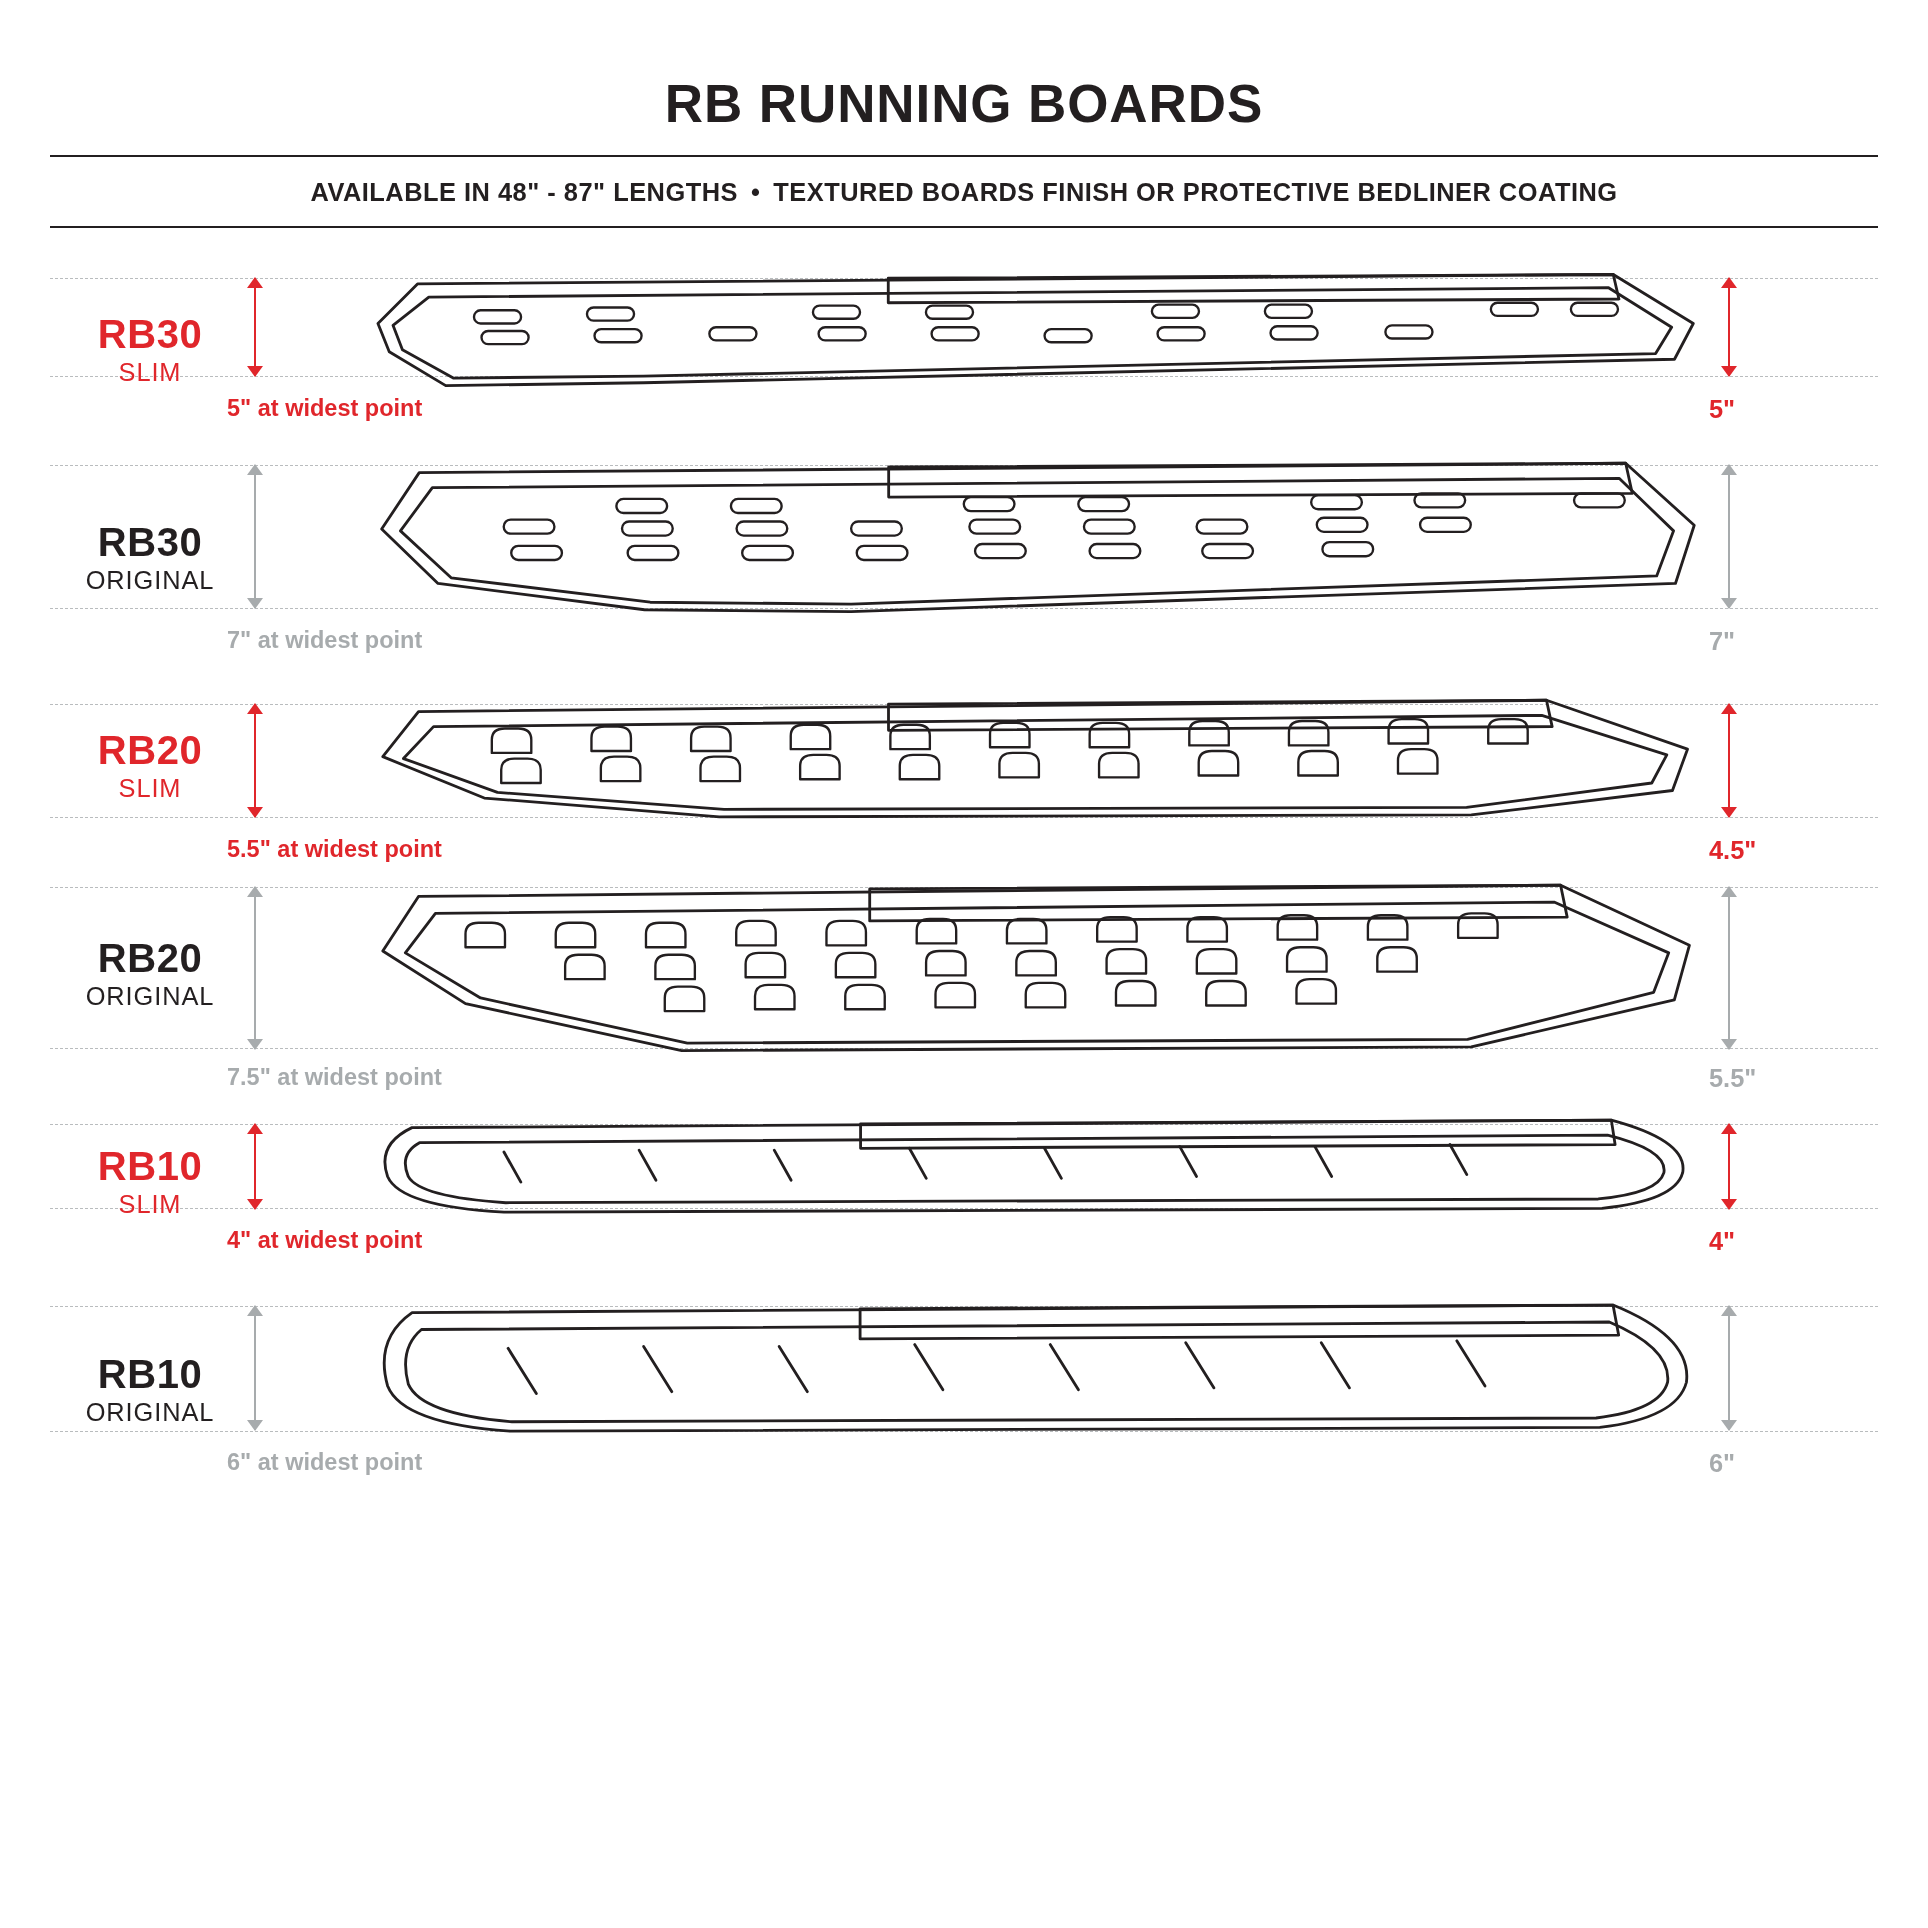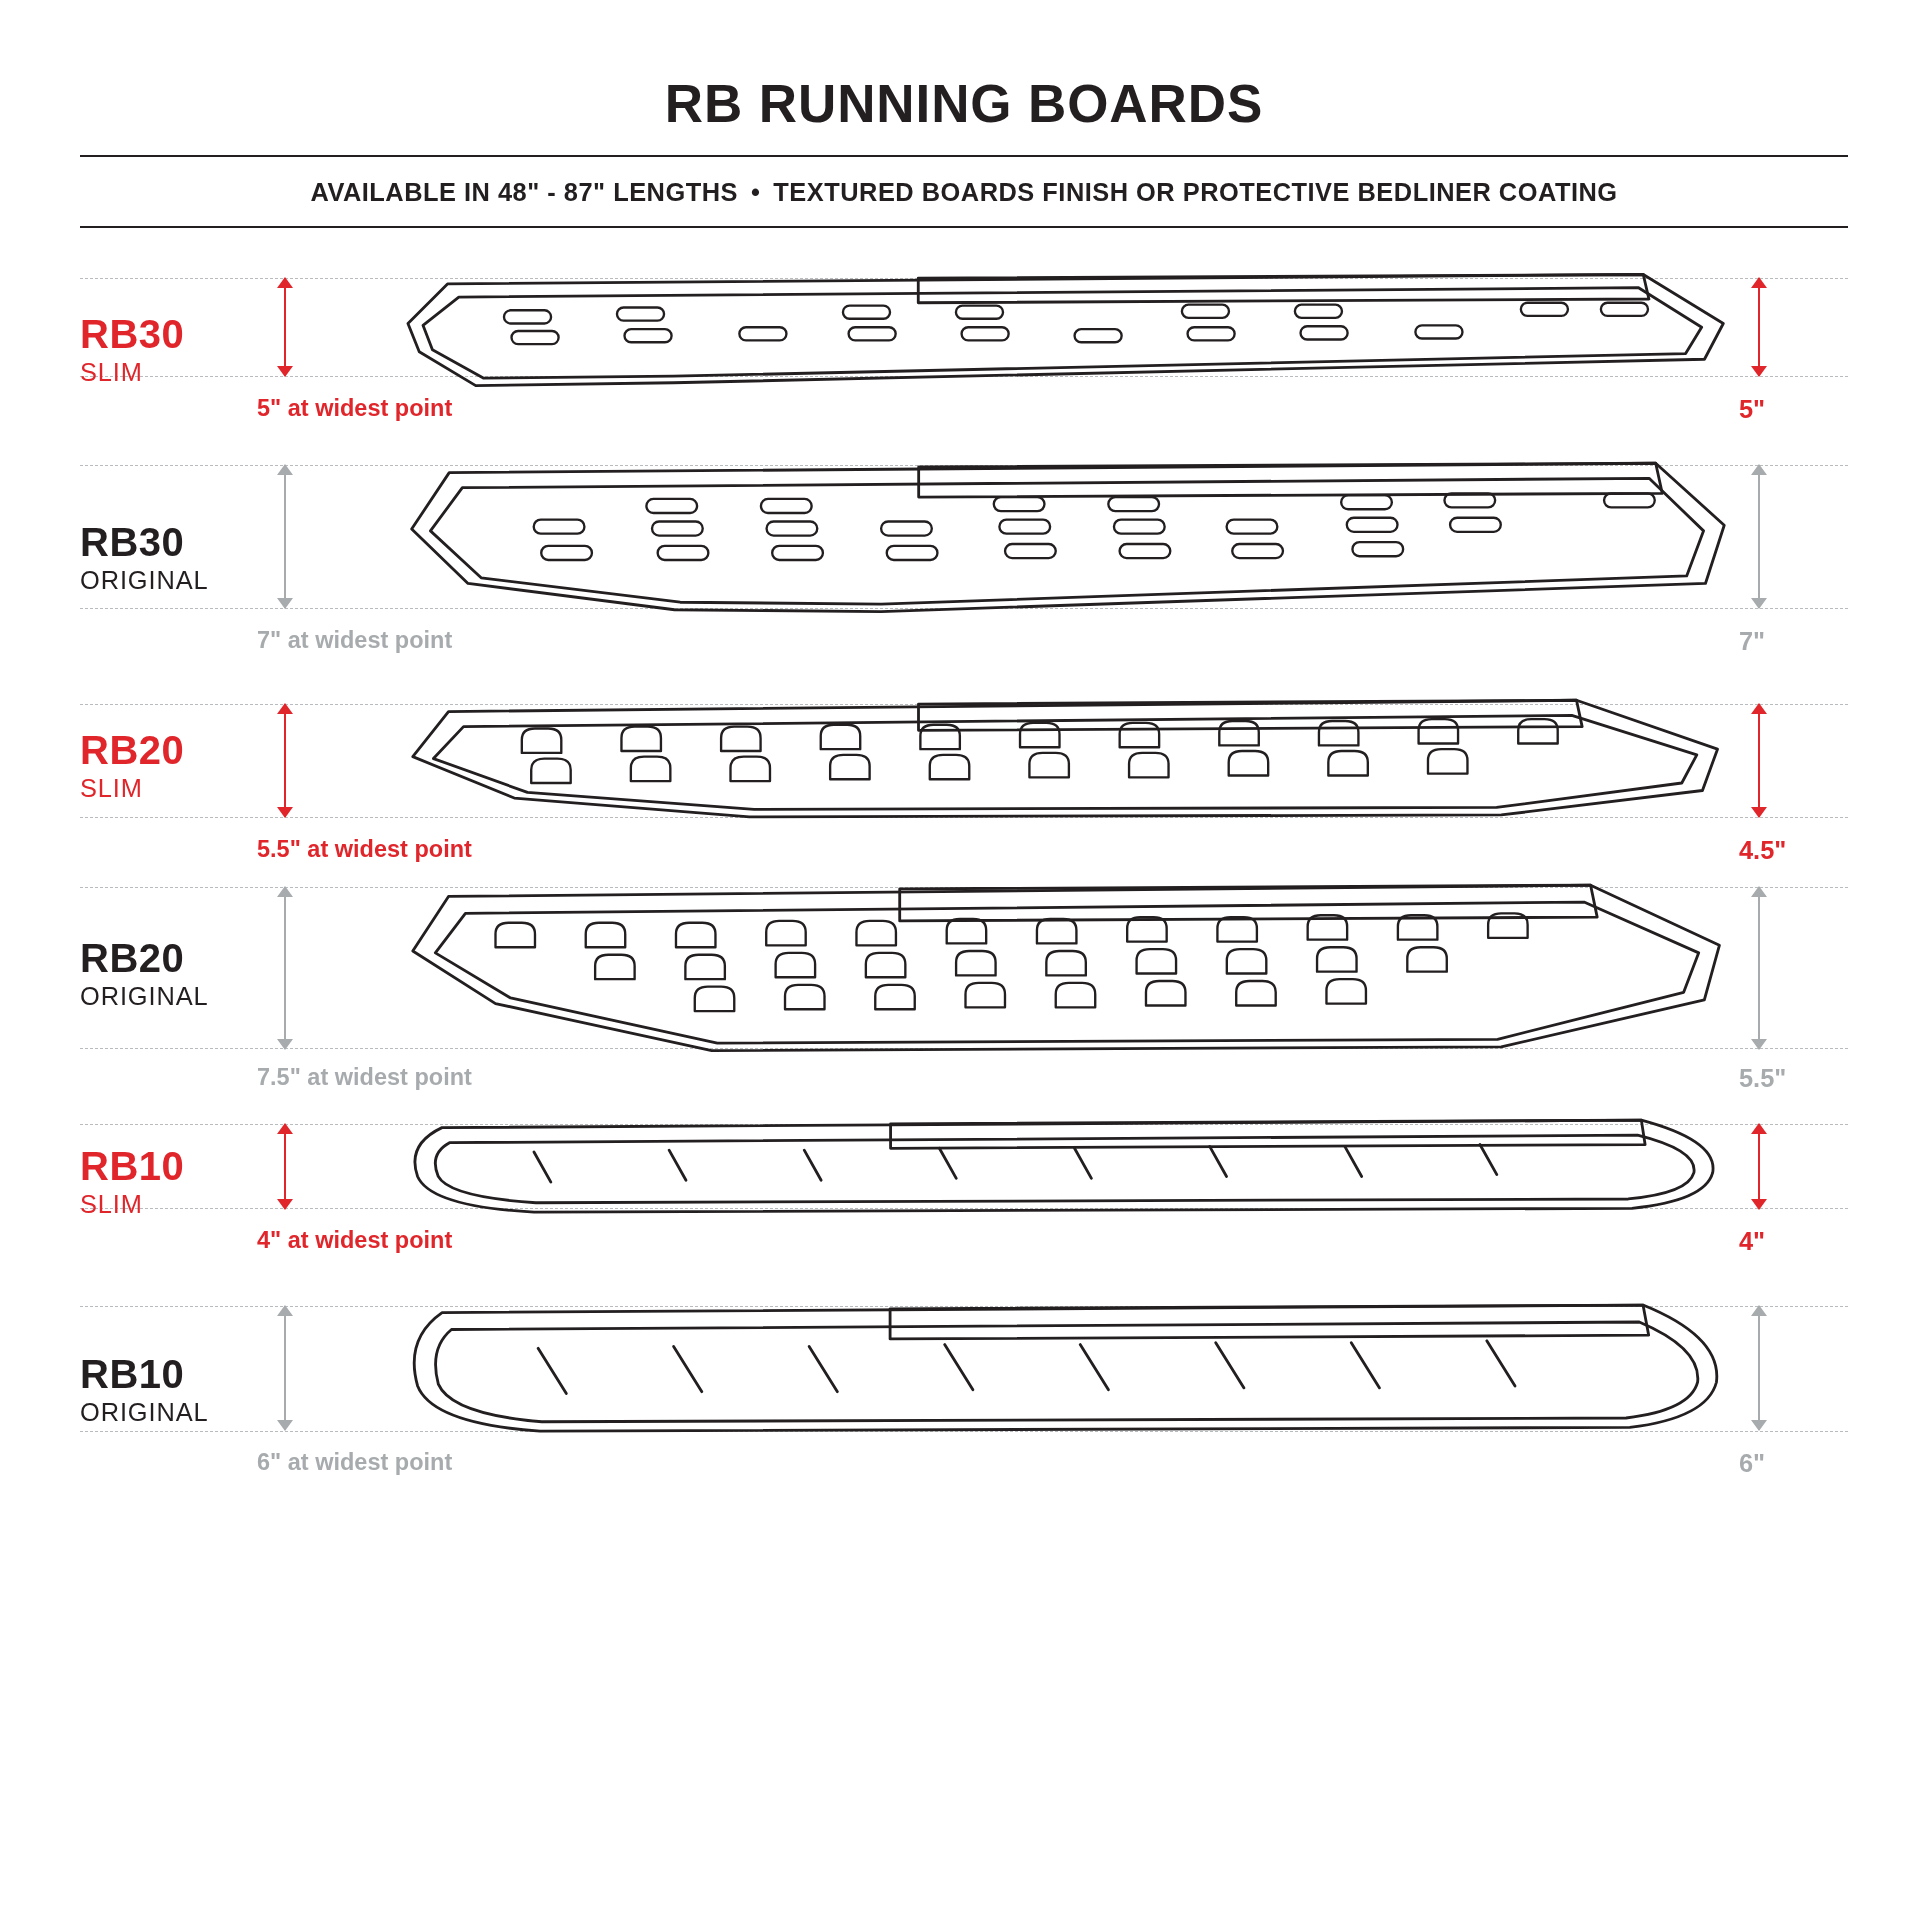--- a/index.html
+++ b/index.html
@@ -12,21 +12,21 @@
     height: 1928px;
     font-family: "Liberation Sans", sans-serif;
     color: #231f20;
     overflow: hidden;
   }
   .page {
     position: relative;
     width: 1928px;
     height: 1404px;
     box-sizing: border-box;
-    padding: 0 80px;
+    padding: 0 50px;
   }
   
   .title {
     text-align: center;
     font-size: 53px;
     font-weight: bold;
     letter-spacing: 0.9px;
     padding-top: 73px;
     color: #231f20;
   }
@@ -75,23 +75,23 @@
     position: absolute;
     left: 0;
     right: 0;
     height: 0;
     border-top: 1.9px dashed #b9bcbe;
   }
 
   
   .label {
     position: absolute;
-    left: 0;
+    left: 13px;
     width: 174px;
-    text-align: left;
+    text-align: center;
     top: 50%;
     transform: translateY(-50%);
     line-height: 1.05;
   }
   .label .model {
     font-size: 40px;
     font-weight: bold;
     letter-spacing: 0.5px;
   }
   .label .variant {

